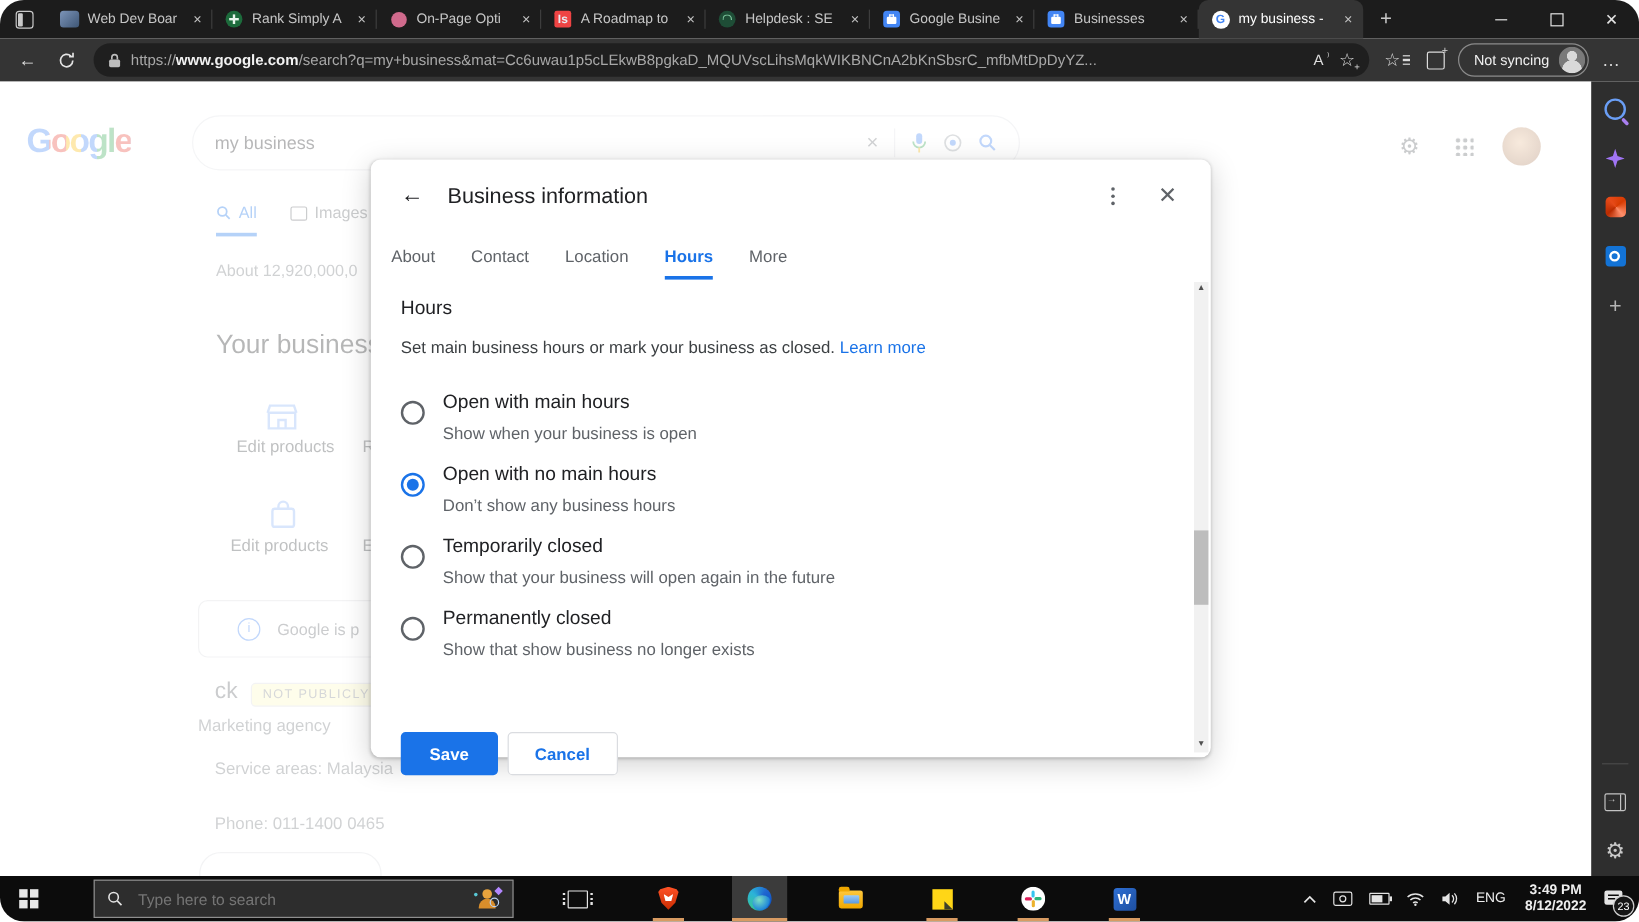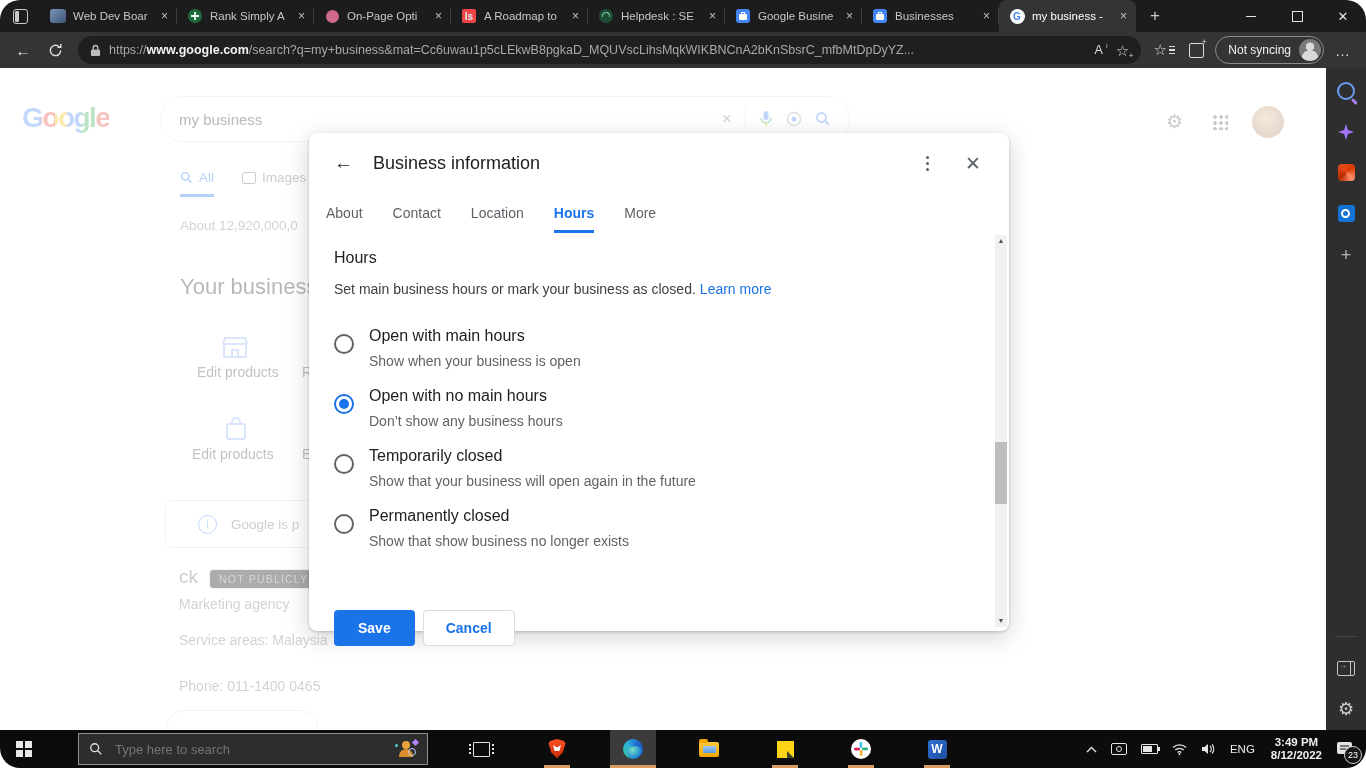--- a/index.html
+++ b/index.html
@@ -92,21 +92,21 @@
   .g-stat{left:180px;top:150px;font-size:13.5px;color:#70757a;white-space:nowrap;}
   .g-title{left:180px;top:206px;font-size:22px;color:#202124;}
   .g-cardlabel{font-size:14px;color:#3c4043;}
   .g-info{left:165px;top:432px;width:175px;height:48px;border:1px solid #dadce0;border-radius:8px;
     display:flex;align-items:center;gap:14px;padding-left:32px;box-sizing:border-box;}
   .g-info-i{width:17px;height:17px;border-radius:50%;border:1.6px solid #4285f4;color:#4285f4;
     font-size:11px;display:flex;align-items:center;justify-content:center;flex:0 0 auto;}
   .g-info-text{font-size:13.5px;color:#5f6368;white-space:nowrap;}
   .g-name{left:179px;top:498px;font-size:19px;color:#5f6368;}
   .g-badge{left:209px;top:501px;font-size:10.5px;letter-spacing:1.2px;color:#80868b;
-    border:1px solid #dadce0;border-radius:4px;padding:3px 9px;white-space:nowrap;background:#000000;}
+    border:1px solid #dadce0;border-radius:4px;padding:3px 9px;white-space:nowrap;background:#fef9c3;}
   .g-line{font-size:14px;color:#70757a;white-space:nowrap;}
   .g-pillfrag{left:166px;top:642px;width:150px;height:40px;border:1px solid #dadce0;border-radius:18px;}
 
   
   .modal{position:absolute;left:309px;top:65px;width:700px;height:498px;background:#fff;
     border-radius:8px;box-shadow:0 1px 3px rgba(0,0,0,.2),0 6px 24px rgba(0,0,0,.18);z-index:5;}
   .m-header{position:absolute;top:0;left:0;right:0;height:60px;display:flex;align-items:center;
     padding:0 28px 0 25px;box-sizing:border-box;}
   .m-back{font-size:19px;color:#202124;margin-right:20px;}
   .m-title{font-size:18px;color:#202124;}
@@ -380,21 +380,21 @@
         <path d="M8 8V6a4 4 0 0 1 8 0v2" fill="none" stroke="#8ab4f8" stroke-width="2"></path>
       </svg>
       <div class="abs g-cardlabel" style="left:192px;top:378px">Edit products</div>
       <div class="abs g-cardlabel" style="left:302px;top:378px">E</div>
       <div class="abs g-info">
         <span class="g-info-i">i</span>
         <span class="g-info-text">Google is p</span>
       </div>
       <div class="abs g-name">ck</div>
       <div class="abs g-badge">NOT PUBLICLY</div>
-      <div class="abs g-line" style="left:179px;top:528px">Marketing agency</div>
+      <div class="abs g-line" style="left:165px;top:528px">Marketing agency</div>
       <div class="abs g-line" style="left:179px;top:564px">Service areas: Malaysia</div>
       <div class="abs g-line" style="left:179px;top:610px">Phone: 011-1400 0465</div>
       <div class="abs g-pillfrag"></div>
     </div>
 
     <div class="modal">
       <div class="m-header">
         <span class="m-back">←</span>
         <span class="m-title">Business information</span>
         <span class="m-dots"></span>

